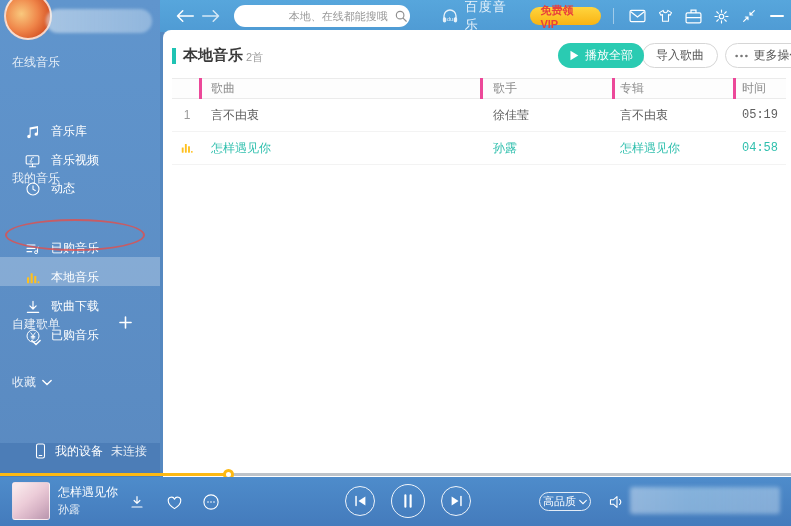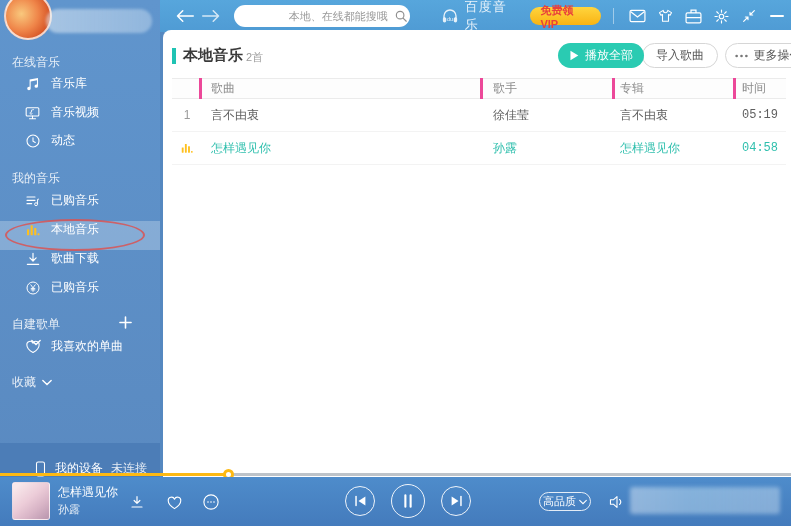--- a/index.html
+++ b/index.html
@@ -25,29 +25,29 @@
   .tb-icon { width:28px; height:28px; display:flex; align-items:center; justify-content:center; cursor:pointer; }
 
   
   .sidebar { position:absolute; left:0; top:0; width:160px; height:477px;
              background:linear-gradient(180deg,#6095cd,#5a8ac1); color:#fff; }
   .avatar { position:absolute; left:4px; top:-8px; width:48px; height:48px; border-radius:50%;
             background:radial-gradient(circle at 35% 45%,#f9c87d,#ef8549 45%,#d34f22 80%); border:2px solid rgba(255,255,255,.75); cursor:pointer; }
   .name-blur { position:absolute; left:46px; top:9px; width:106px; height:24px; border-radius:12px;
                background:linear-gradient(90deg,rgba(225,236,246,.55),rgba(205,224,242,.45)); filter:blur(1.5px); }
   .sec { position:absolute; left:12px; font-size:12px; color:rgba(255,255,255,.85); display:flex; align-items:center; gap:6px; }
-  .si { position:absolute; left:0; width:160px; height:29px; display:flex; align-items:flex-start; padding-left:24px; gap:10px;
-        font-size:12px; cursor:pointer; }
+  .si { position:absolute; left:0; width:160px; height:29px; display:flex; align-items:flex-end; padding-left:24px; gap:10px;
+        font-size:12px; cursor:pointer;margin-top:36px; }
   .si.selected { background:rgba(255,255,255,.25); }
   .si .ic { width:17px; height:17px; display:flex; align-items:center; justify-content:center; }
   .plus-btn { position:absolute; left:116px; top:313px; width:18px; height:18px; display:flex; align-items:center; justify-content:center; cursor:pointer; }
   .annotation-ellipse { position:absolute; left:5px; top:219px; width:140px; height:32px; border:2px solid rgba(217,84,84,.85);
                         border-radius:50%; pointer-events:none; }
   .device-row { position:absolute; left:0; top:443px; width:160px; height:34px; background:#4c7db7;
-                display:flex; align-items:flex-end; padding-left:34px; gap:8px; font-size:12px; cursor:pointer; }
+                display:flex; align-items:flex-start; padding-left:34px; gap:8px; font-size:12px; cursor:pointer; }
   .device-status { color:rgba(255,255,255,.85); margin-left:0; }
 
   
   .panel { position:absolute; left:163px; top:30px; width:628px; height:447px; background:#fff;
            border-top-left-radius:8px; overflow:hidden; }
   .panel-head { position:absolute; left:0; top:13px; width:100%; height:28px; }
   .title-mark { position:absolute; left:9px; top:5px; width:4px; height:16px; background:#1fc3b3; }
   .panel-title { position:absolute; left:20px; top:3px; font-size:15px; font-weight:bold; color:#3a3a3a; }
   .panel-count { position:absolute; left:83px; top:7px; font-size:11px; color:#9b9b9b; }
   .btn { position:absolute; top:0; height:25px; border-radius:13px; display:flex; align-items:center; justify-content:center;
@@ -257,28 +257,20 @@
             <path d="M1 1.5l5 5 5-5" stroke="#fff" stroke-width="1.6" fill="none" stroke-linecap="round"></path>
           </svg>
       </span>
     </div>
     <div class="plus-btn">
       <svg width="13" height="13" viewBox="0 0 14 14">
           <path d="M7 1v12M1 7h12" stroke="#fff" stroke-width="1.7" stroke-linecap="round"></path>
         </svg>
     </div>
 
-    <div class="si" style="top:338px;">
-      <span class="ic">
-        <svg width="16" height="15" viewBox="0 0 24 22">
-            <path d="M12 20S2.8 14.6 2.8 8.6A4.8 4.8 0 0 1 12 6.2a4.8 4.8 0 0 1 9.2 2.4C21.2 14.6 12 20 12 20z" stroke="#fff" stroke-width="1.6" fill="none" stroke-linejoin="round"></path>
-          </svg>
-      </span>
-      <span>我喜欢的单曲</span>
-    </div>
 
     <div class="sec" style="top:374px;">
       <span>收藏</span>
       <span>
         <svg width="10" height="7" viewBox="0 0 12 8">
             <path d="M1 1.5l5 5 5-5" stroke="#fff" stroke-width="1.6" fill="none" stroke-linecap="round"></path>
           </svg>
       </span>
     </div>
 

